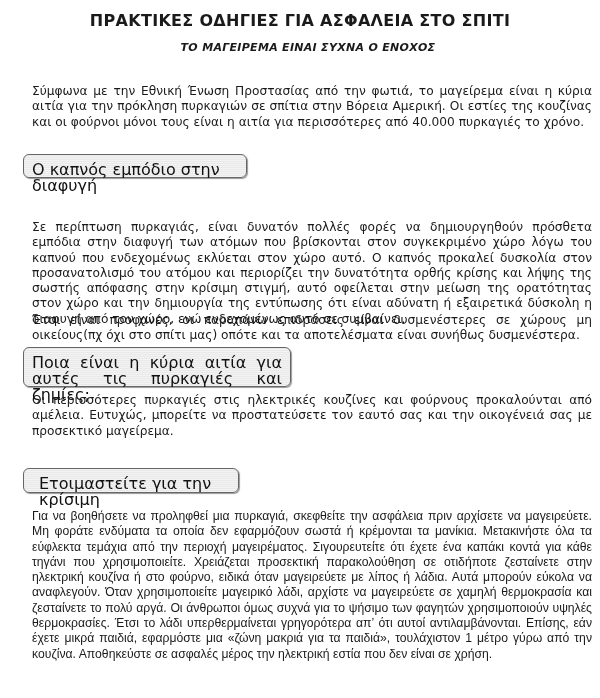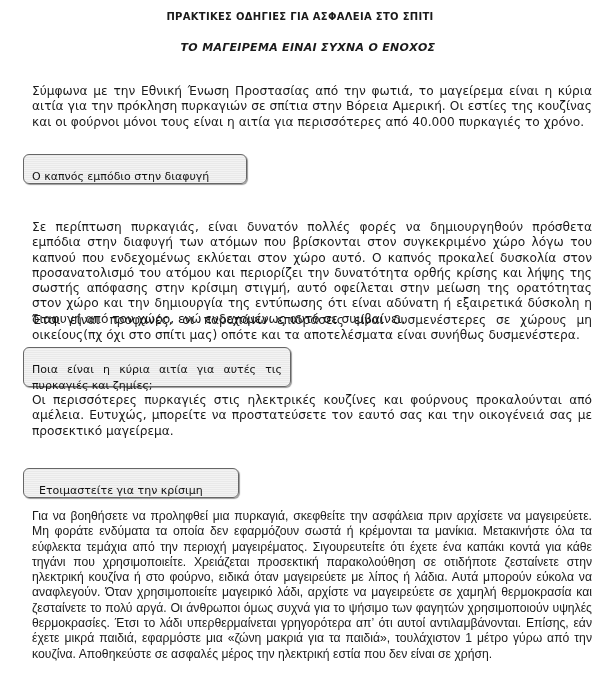--- a/index.html
+++ b/index.html
@@ -2,38 +2,38 @@
 <html><head>
   <meta charset="utf-8">
   <style>
     html, body { margin: 0; padding: 0; background: #ffffff; }
     body {
       width: 600px; height: 698px; overflow: hidden; position: relative;
       font-family: "DejaVu Sans", sans-serif; color: #1a1a1a;
     }
     .title {
       position: absolute; left: 0; width: 600px; top: 11px;
-      text-align: center; font-weight: bold; font-size: 10px; letter-spacing: 0.3px;
+      text-align: center; font-weight: bold; font-size: 16px; letter-spacing: 0.3px;
     }
     .subtitle {
       position: absolute; left: 0; width: 600px; top: 41px;
       text-align: center; font-weight: bold; font-style: italic; font-size: 11px; letter-spacing: 0.3px; padding-left: 8px;
     }
     .para {
       position: absolute; left: 20px; width: 560px;
       font-size: 12.2px; line-height: 15.3px; text-align: justify;
       margin: 12px;
     }
     .box {
       position: absolute; left: 23px;
       border: 1px solid #666; border-radius: 6px;
       background: repeating-linear-gradient(0deg, #f3f3f3 0px, #f3f3f3 1px, #e9e9e9 1px, #e9e9e9 2px);
       box-shadow: 1px 1px 1px #999;
-      font-size: 11px; line-height: 16px; color: #111;
-      padding: 14px 8px; box-sizing: border-box;
+      font-size: 16px; line-height: 16px; color: #111;
+      padding: 7px 8px; box-sizing: border-box;
     }
     #p1 { top: 72px; }
     #box1 { top: 154px; width: 224px; height: 24px; }
     #p2 { top: 208px; }
     #p2b { top: 301px; }
     #box2 { top: 347px; width: 268px; height: 40px; text-align: justify; }
     #p3 { top: 381px; }
     #box3 { top: 468px; width: 216px; height: 25px; padding-left: 15px; }
     #p4 { top: 497px; font-family: Liberation Sans, sans-serif; }
   </style>

